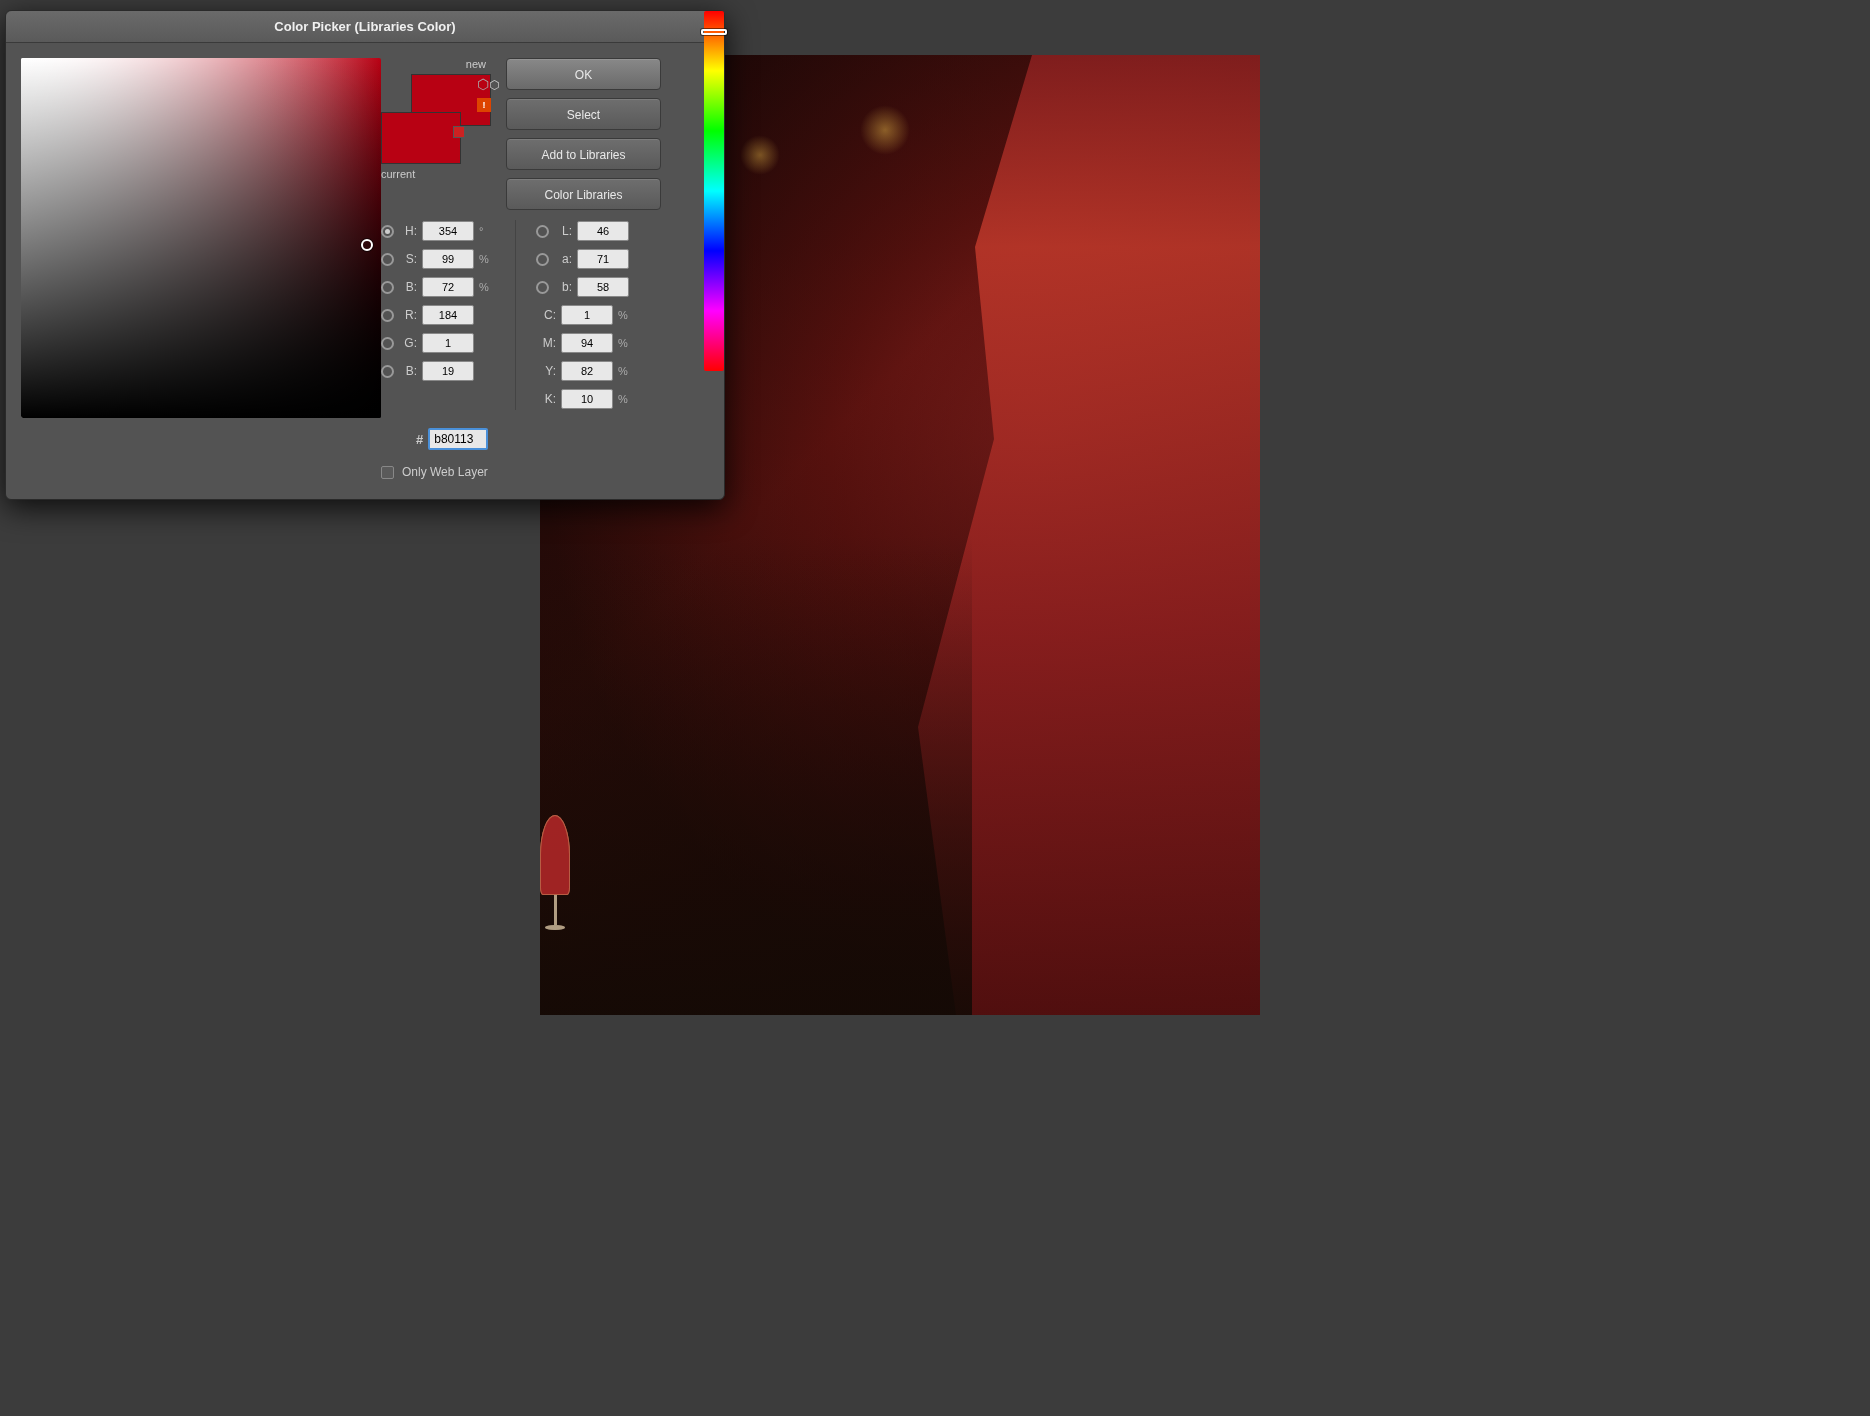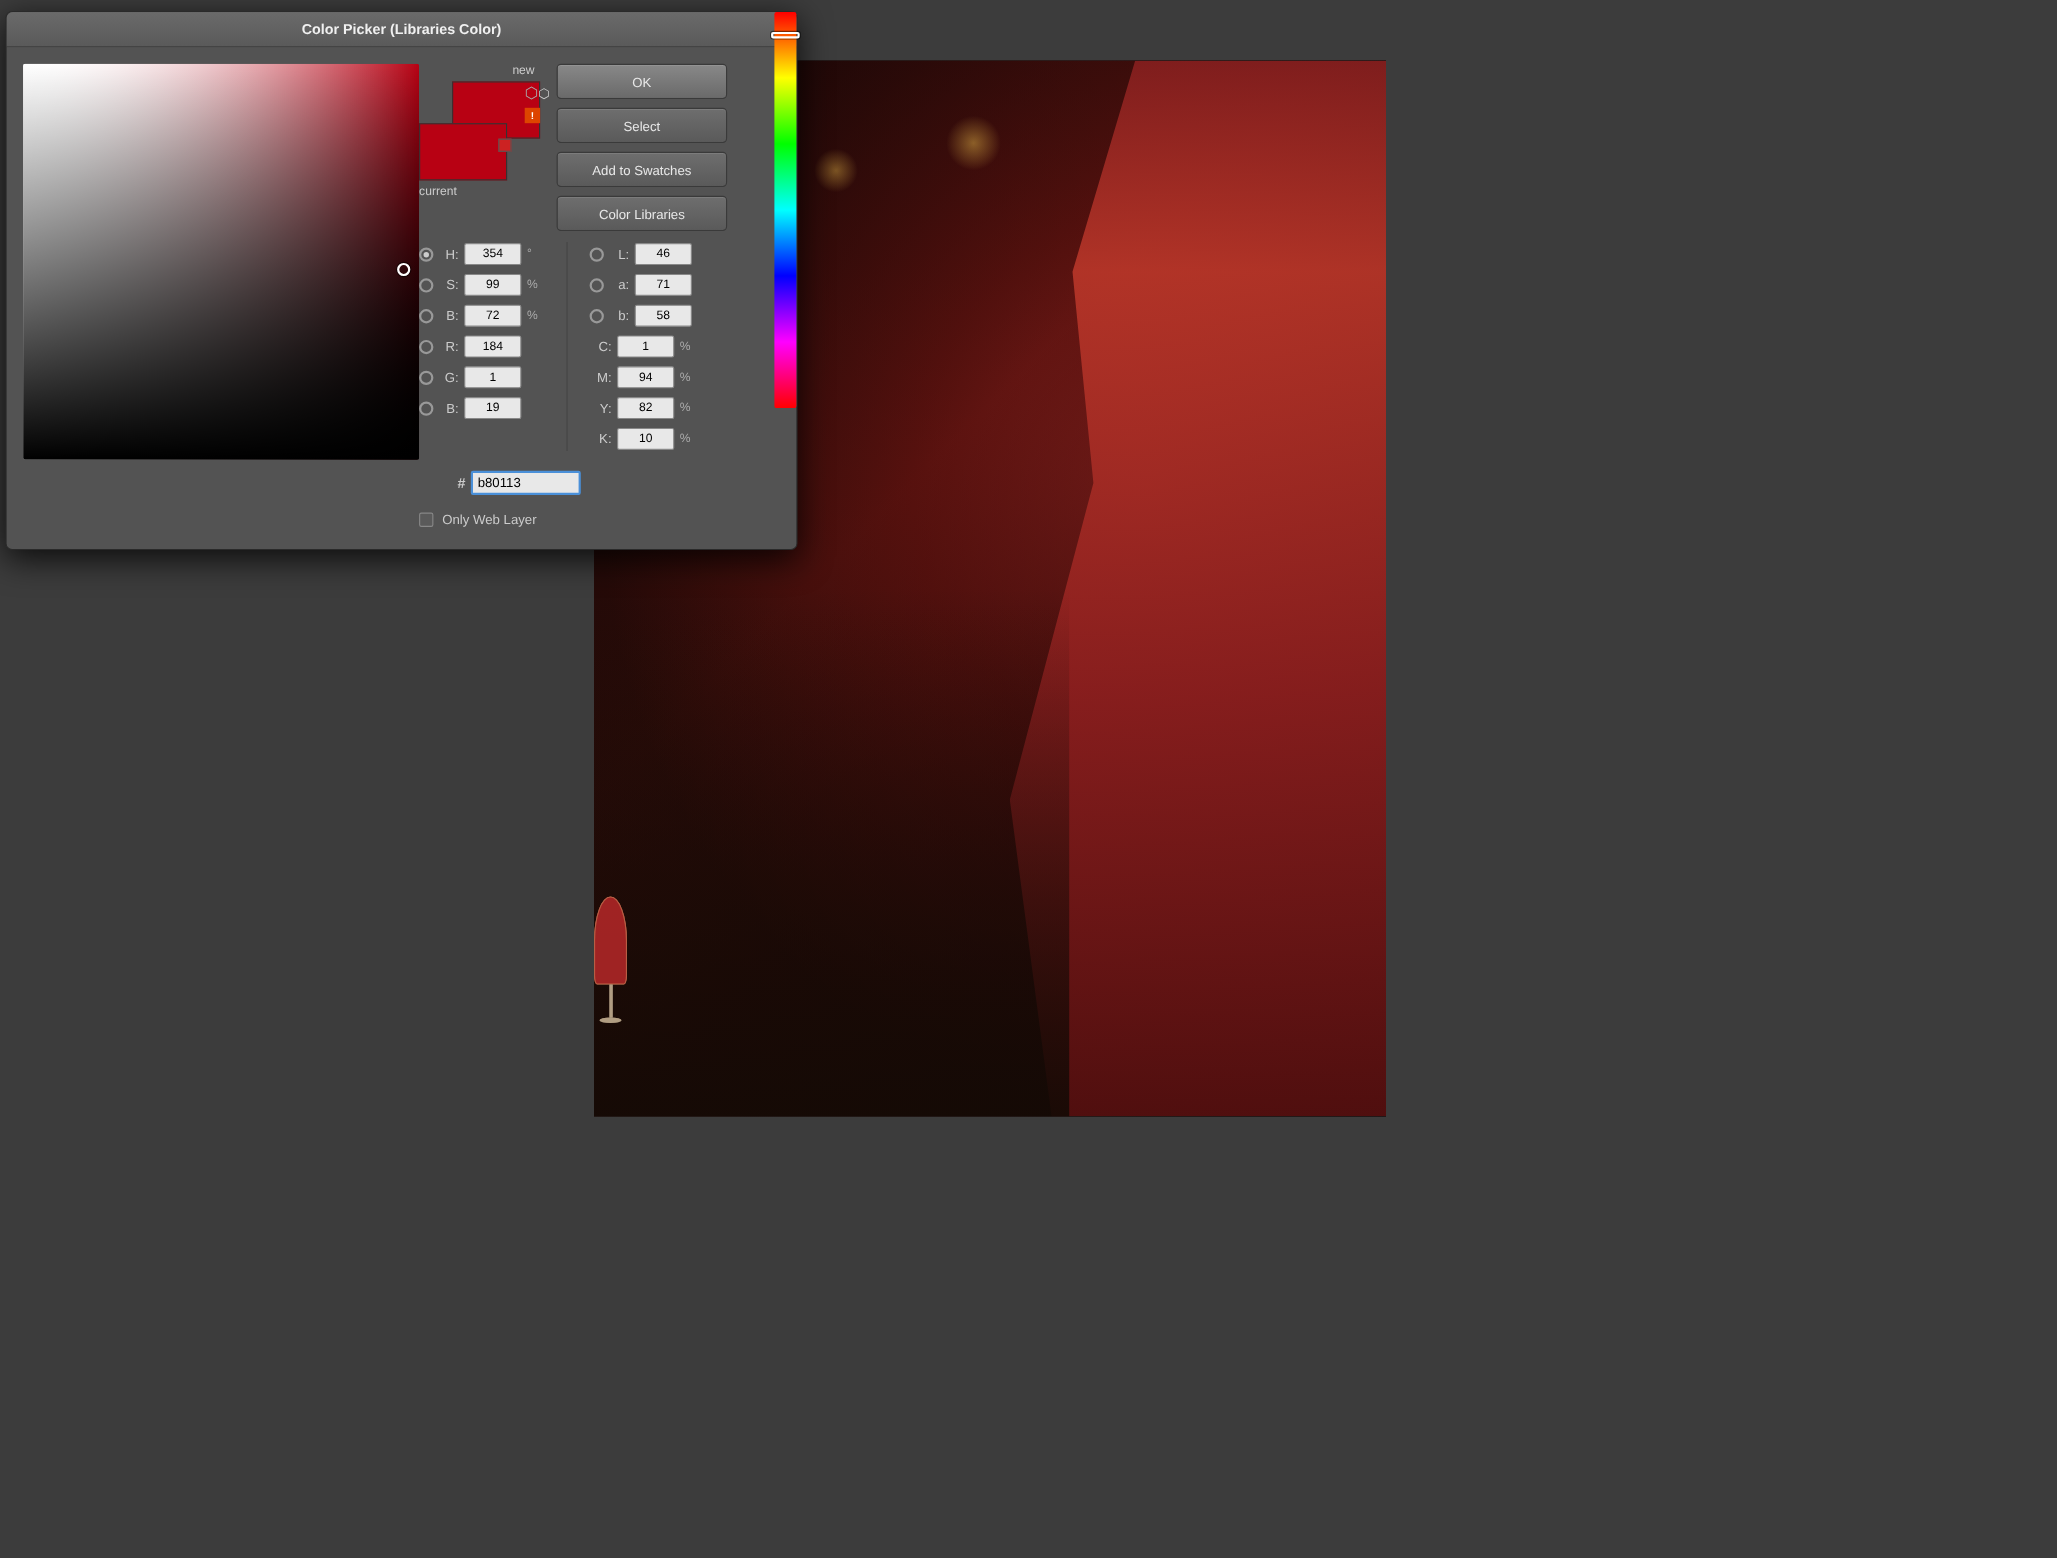--- a/index.html
+++ b/index.html
@@ -360,21 +360,21 @@
       padding: 8px 0 5px 35px;
     }
 
     .hex-label {
       font-size: 13px;
       color: #ccc;
       font-weight: 600;
     }
 
     .hex-input {
-      width: 100px;
+      width: 60px;
       height: 22px;
       background: #e8e8e8;
       border: 2px solid #4a90d9;
       border-radius: 2px;
       color: #000;
       font-size: 12px;
       padding: 0 4px;
     }
 
     
@@ -674,21 +674,21 @@
               <span class="web-cube">⬡</span>
               <div class="gamut-alert">!</div>
             </div>
           </div>
           <div class="preview-current-label">current</div>
         </div>
 
         <div class="buttons-column">
           <div class="ps-button primary">OK</div>
           <div class="ps-button">Select</div>
-          <div class="ps-button">Add to Swatches</div>
+          <div class="ps-button">Add to Libraries</div>
           <div class="ps-button">Color Libraries</div>
         </div>
       </div>
 
       <div class="color-inputs">
 
         <div class="input-column">
 
           <div class="input-row">
             <div class="radio-btn active"></div>

